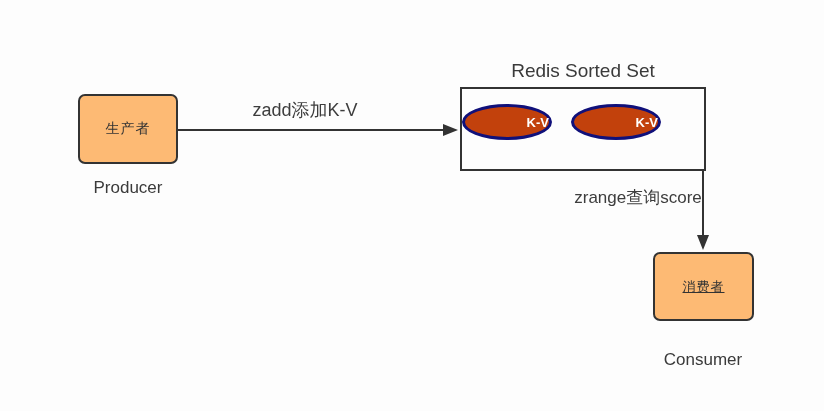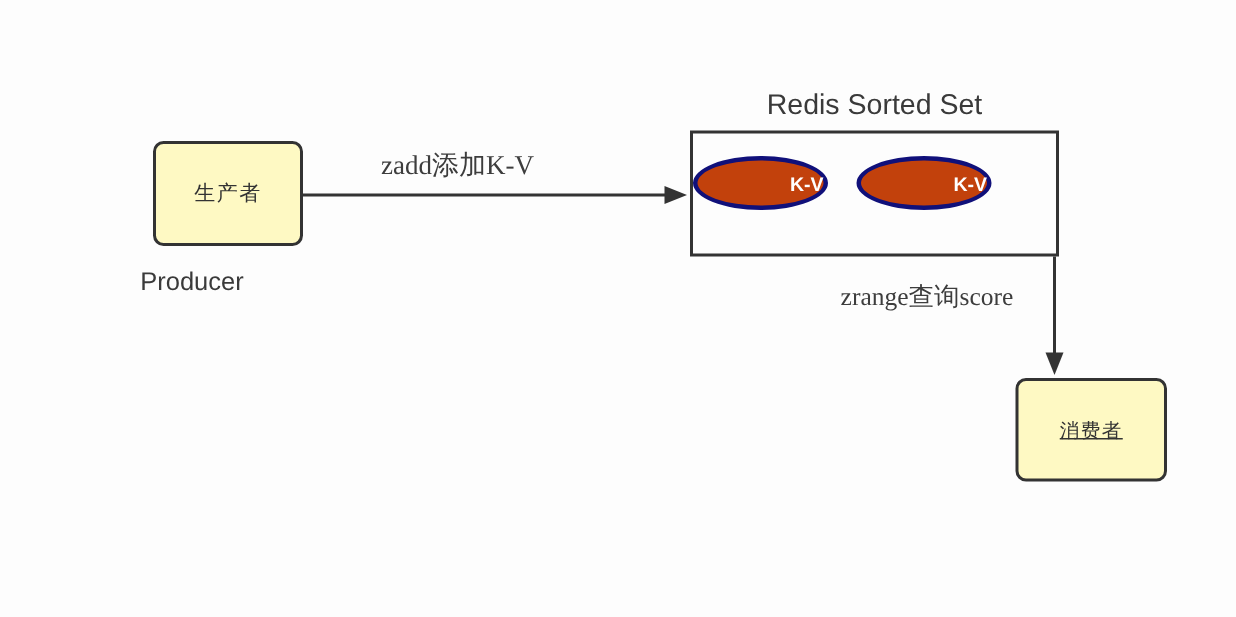--- a/index.html
+++ b/index.html
@@ -17,29 +17,28 @@
   }
   .edges-svg {
     position: absolute;
     left: 0; top: 0;
     width: 824px; height: 411px;
   }
   .node-box {
     position: absolute;
     border: 2px solid #333333;
     border-radius: 7px;
-    background: #fef9c3;
+    background: #fdba74;
     display: flex;
     align-items: center;
     justify-content: center;
     color: #333333;
     font-size: 14px;
     letter-spacing: 1px;
     box-sizing: border-box;
-    margin-left: 24px;
   }
   .producer-box { left: 78px; top: 94px; width: 100px; height: 70px; }
   .consumer-box { left: 653px; top: 252px; width: 101px; height: 69px; font-size: 13px; text-decoration: underline; }
   .caption {
     position: absolute;
     color: #3a3a3a;
     font-size: 17px;
     text-align: center;
   }
   .producer-caption { left: 78px; top: 178px; width: 100px; }
@@ -73,29 +72,28 @@
     color: #ffffff;
     font-size: 13px;
     font-weight: bold;
   }
   .kv-1 { left: 462px; top: 104px; }
   .kv-2 { left: 571px; top: 104px; }
   .edge-label {
     position: absolute;
     color: #3d3d3d;
     text-align: center;
-    font-family: Liberation Serif, serif;
   }
   .zadd-label {
     left: 215px; top: 98px;
     width: 180px;
     font-size: 18px;
   }
   .zrange-label {
-    left: 528px; top: 187px;
+    left: 548px; top: 187px;
     width: 180px;
     font-size: 17px;
     line-height: 22px;
   }
 </style>
 </head>
 <body>
 
 <div class="canvas">
 
@@ -128,14 +126,15 @@
     <span>K-V</span>
   </div>
 
   <div class="edge-label zrange-label">
     <div>zrange查询score</div>
   </div>
 
   <div class="node-box consumer-box">
     <span>消费者</span>
   </div>
+  <div class="caption consumer-caption">Consumer</div>
 
 </div>
 
 </body></html>

